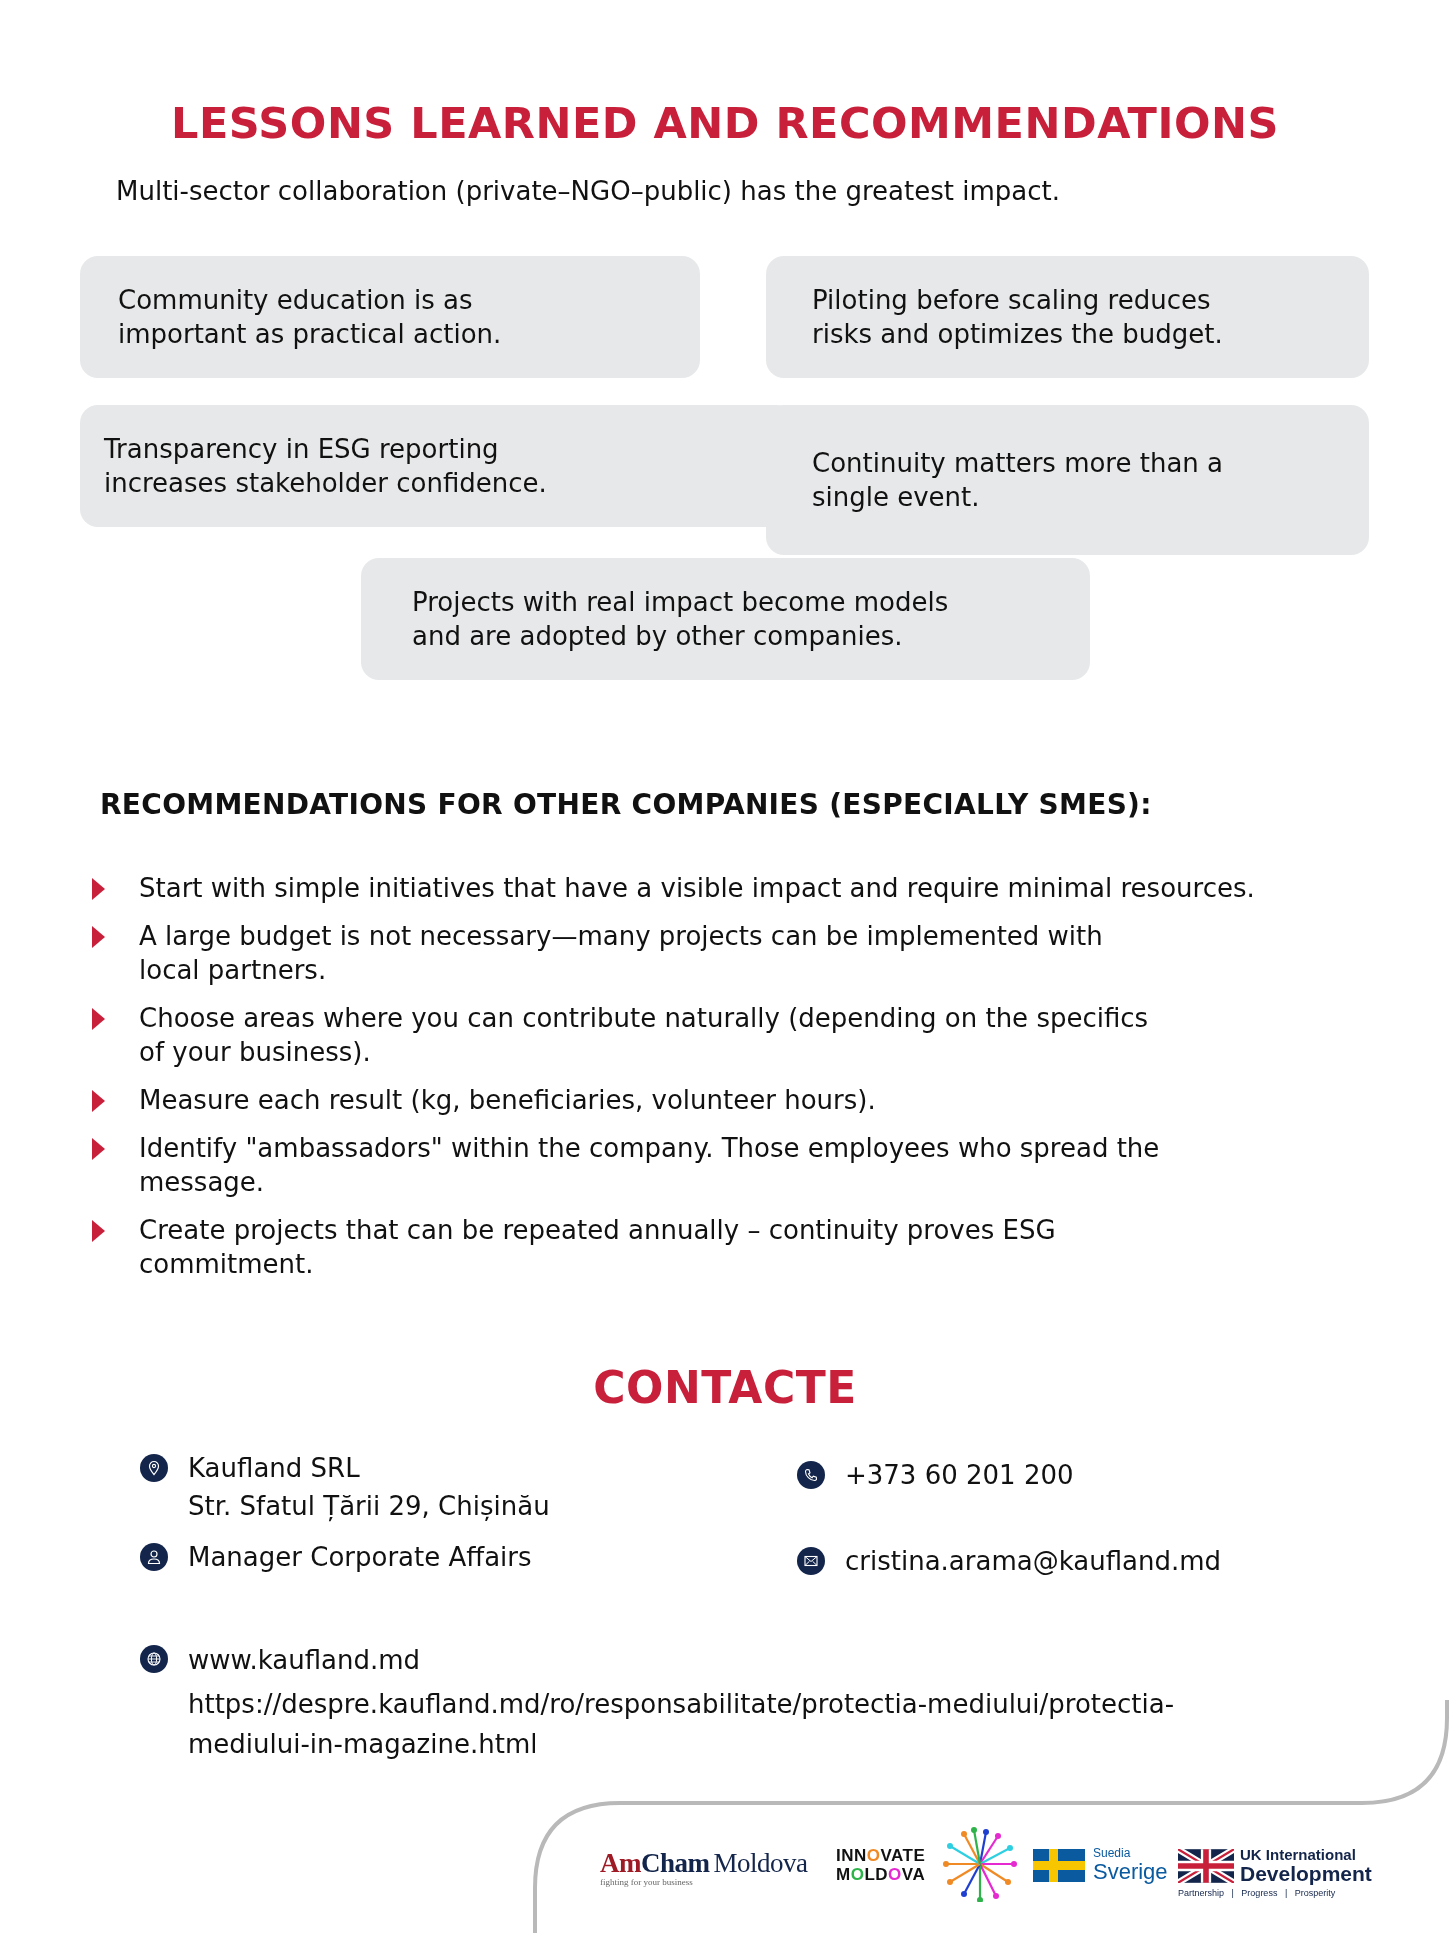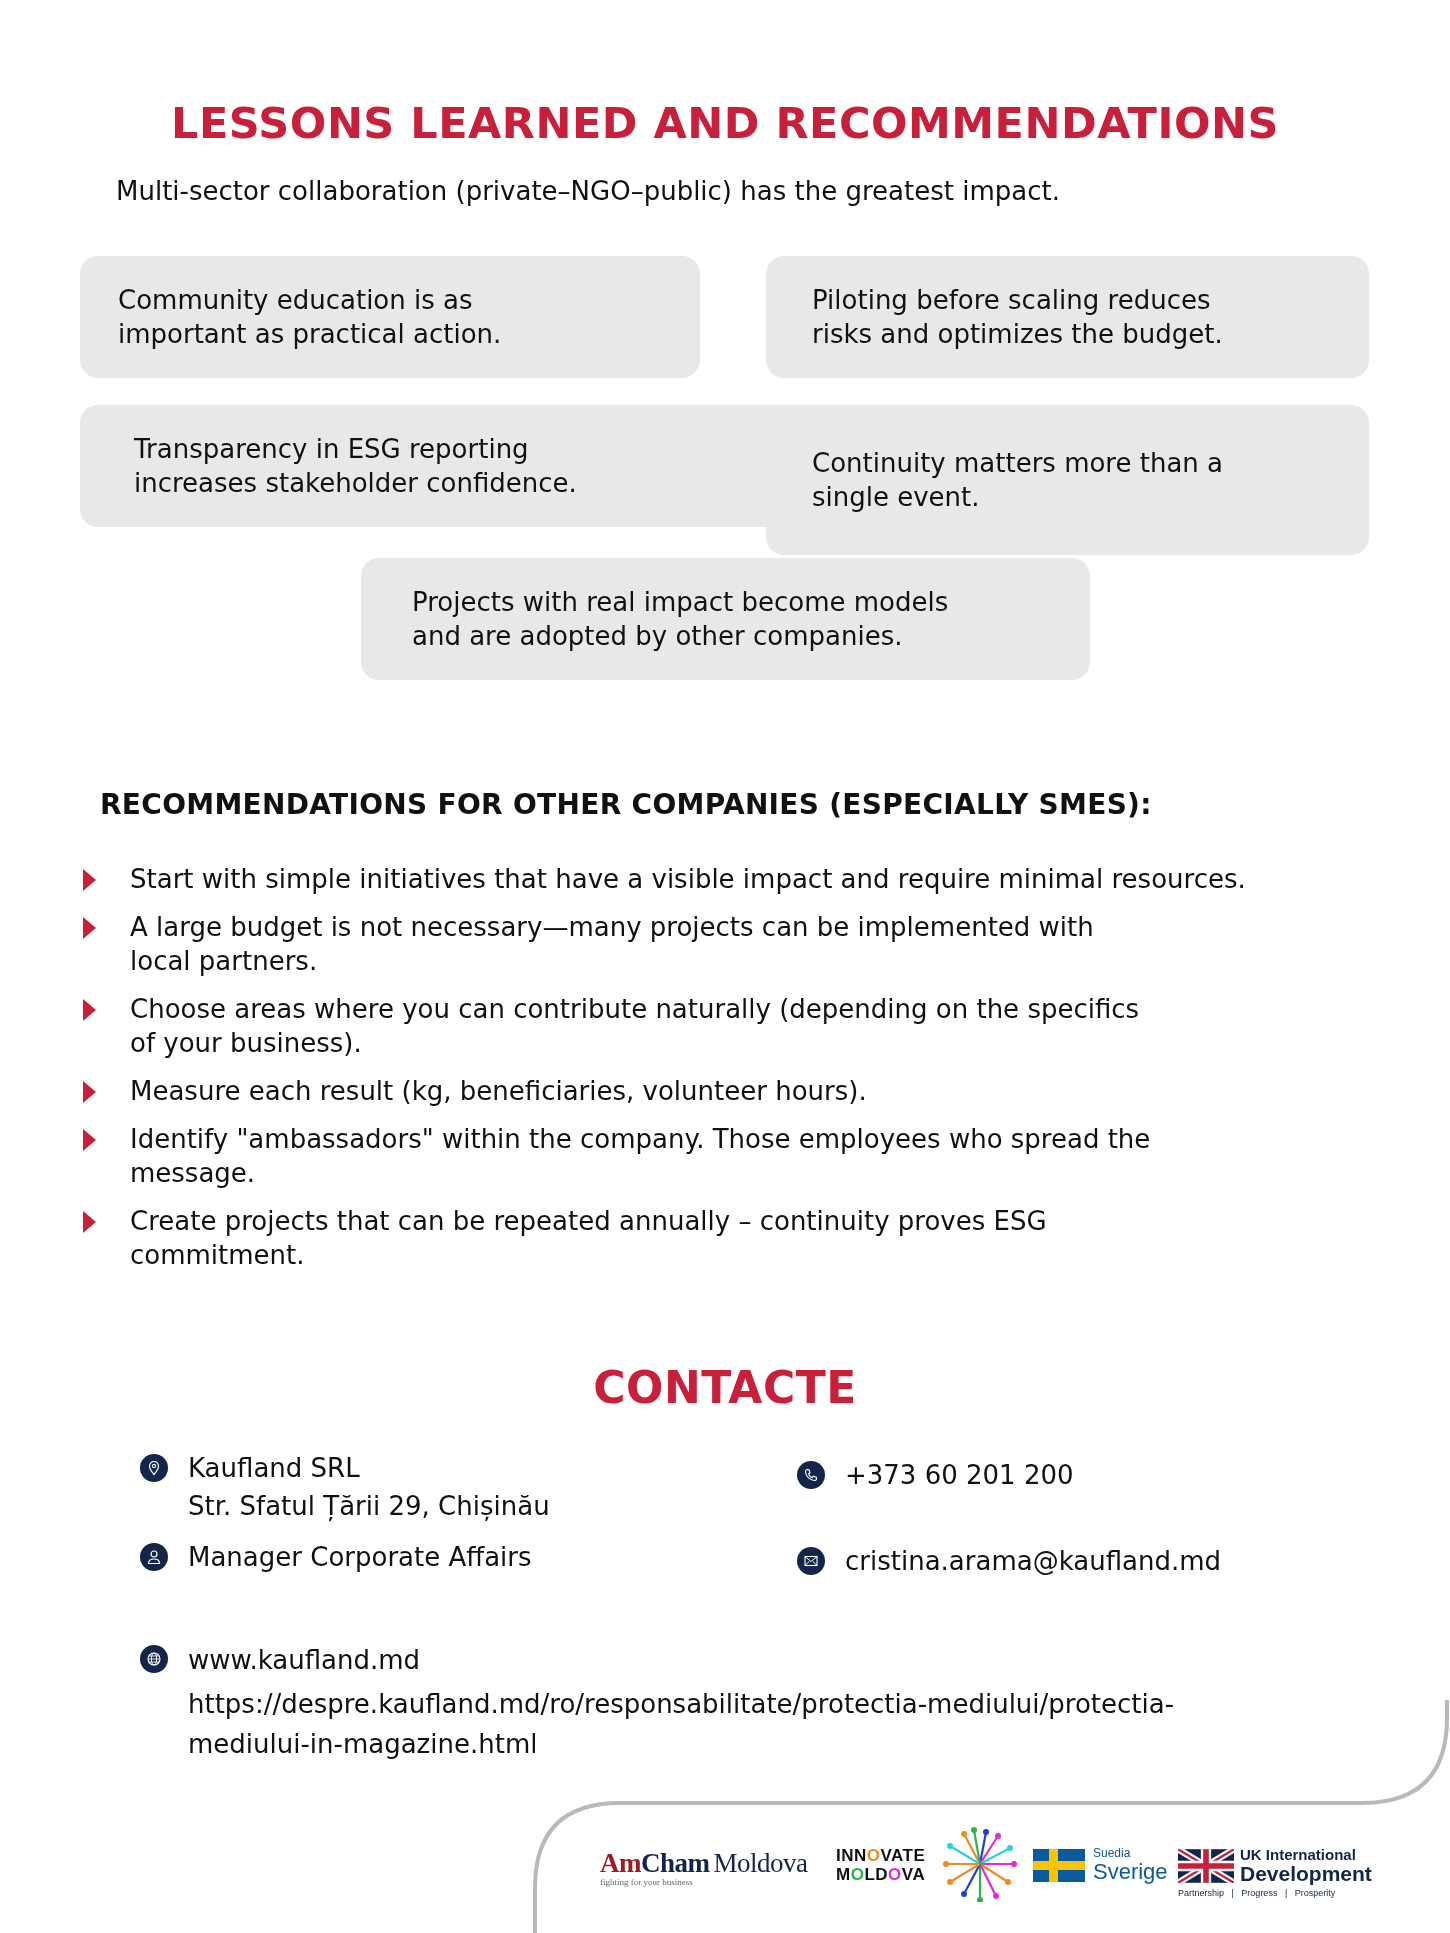--- a/index.html
+++ b/index.html
@@ -11,21 +11,21 @@
            font-size:43px; font-weight:bold; letter-spacing:0.5px; white-space:nowrap; }
   .subtitle { left:116px; top:176px; font-size:26px; color:#111; white-space:nowrap; }
 
   .card { background:#E7E8E9; border-radius:18px; box-sizing:border-box;
           display:flex; align-items:center; font-size:26px; line-height:34px; color:#111; }
   .card span { display:block; }
 
   .rec-heading { left:100px; top:788px; font-size:28px; font-weight:bold; letter-spacing:0.3px;
                  color:#111; white-space:nowrap; }
 
-  .bullets { left:80px; top:862px; width:1320px; margin:0; padding:0; list-style:none; }
+  .bullets { left:80px; top:862px; width:1320px; margin:9px; padding:0; list-style:none; }
   .bullets li { position:relative; padding-left:50px; font-size:26px; line-height:34px; color:#111; }
   .bullets li + li { margin-top:14px; }
   .bullet-mark { position:absolute; left:3px; top:7px; width:0; height:0;
                  border-top:11px solid transparent; border-bottom:11px solid transparent;
                  border-left:13px solid #C8203A; }
 
   .contacte { left:0; width:1450px; top:1362px; text-align:center; color:#C8203A;
               font-size:44px; font-weight:bold; letter-spacing:0.5px; }
 
   .contact-item { display:flex; align-items:flex-start; font-size:26px; line-height:38px; color:#111; }
@@ -74,21 +74,21 @@
       <span>Community education is as</span>
       <span>important as practical action.</span>
     </div>
 </div>
 <div class="abs card" style="left:766px; top:256px; width:603px; height:122px; padding-left:46px;">
   <div>
       <span>Piloting before scaling reduces</span>
       <span>risks and optimizes the budget.</span>
     </div>
 </div>
-<div class="abs card" style="left:80px; top:405px; width:714px; height:122px; padding-left:54px;">
+<div class="abs card" style="left:80px; top:405px; width:714px; height:122px; padding-left:24px;">
   <div>
       <span>Transparency in ESG reporting</span>
       <span>increases stakeholder confidence.</span>
     </div>
 </div>
 <div class="abs card" style="left:766px; top:405px; width:603px; height:150px; padding-left:46px;">
   <div>
       <span>Continuity matters more than a</span>
       <span>single event.</span>
     </div>

